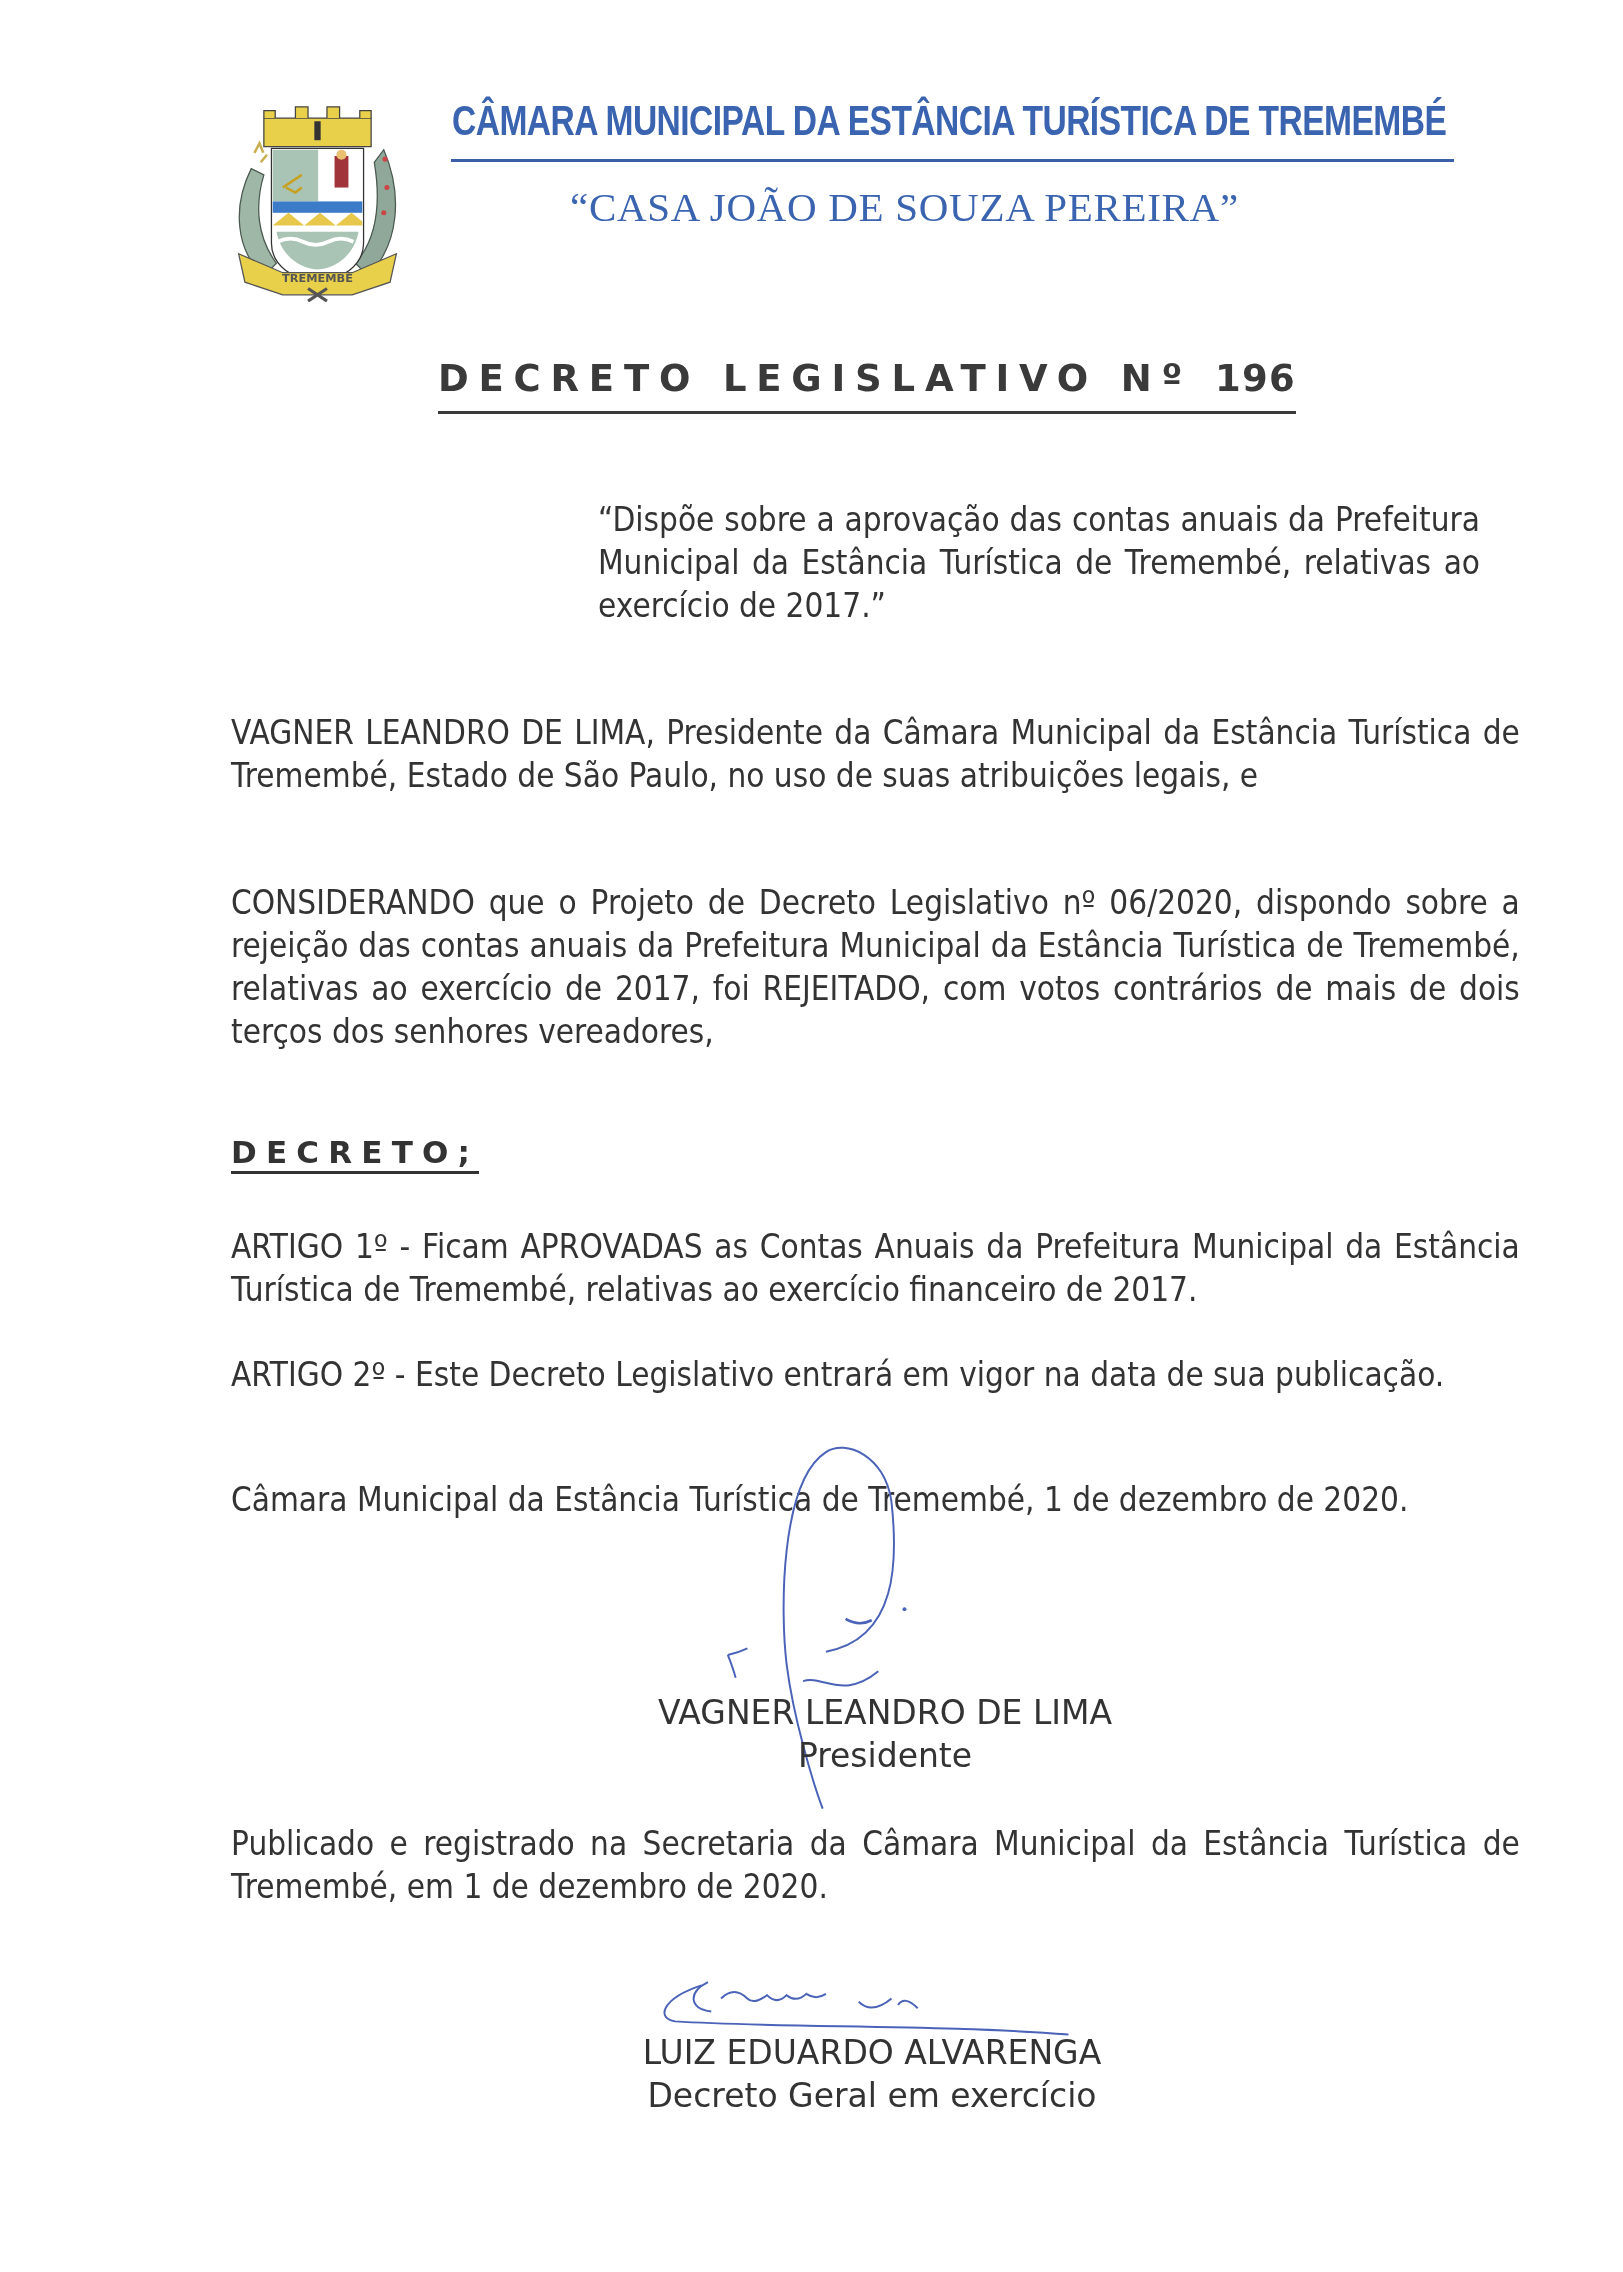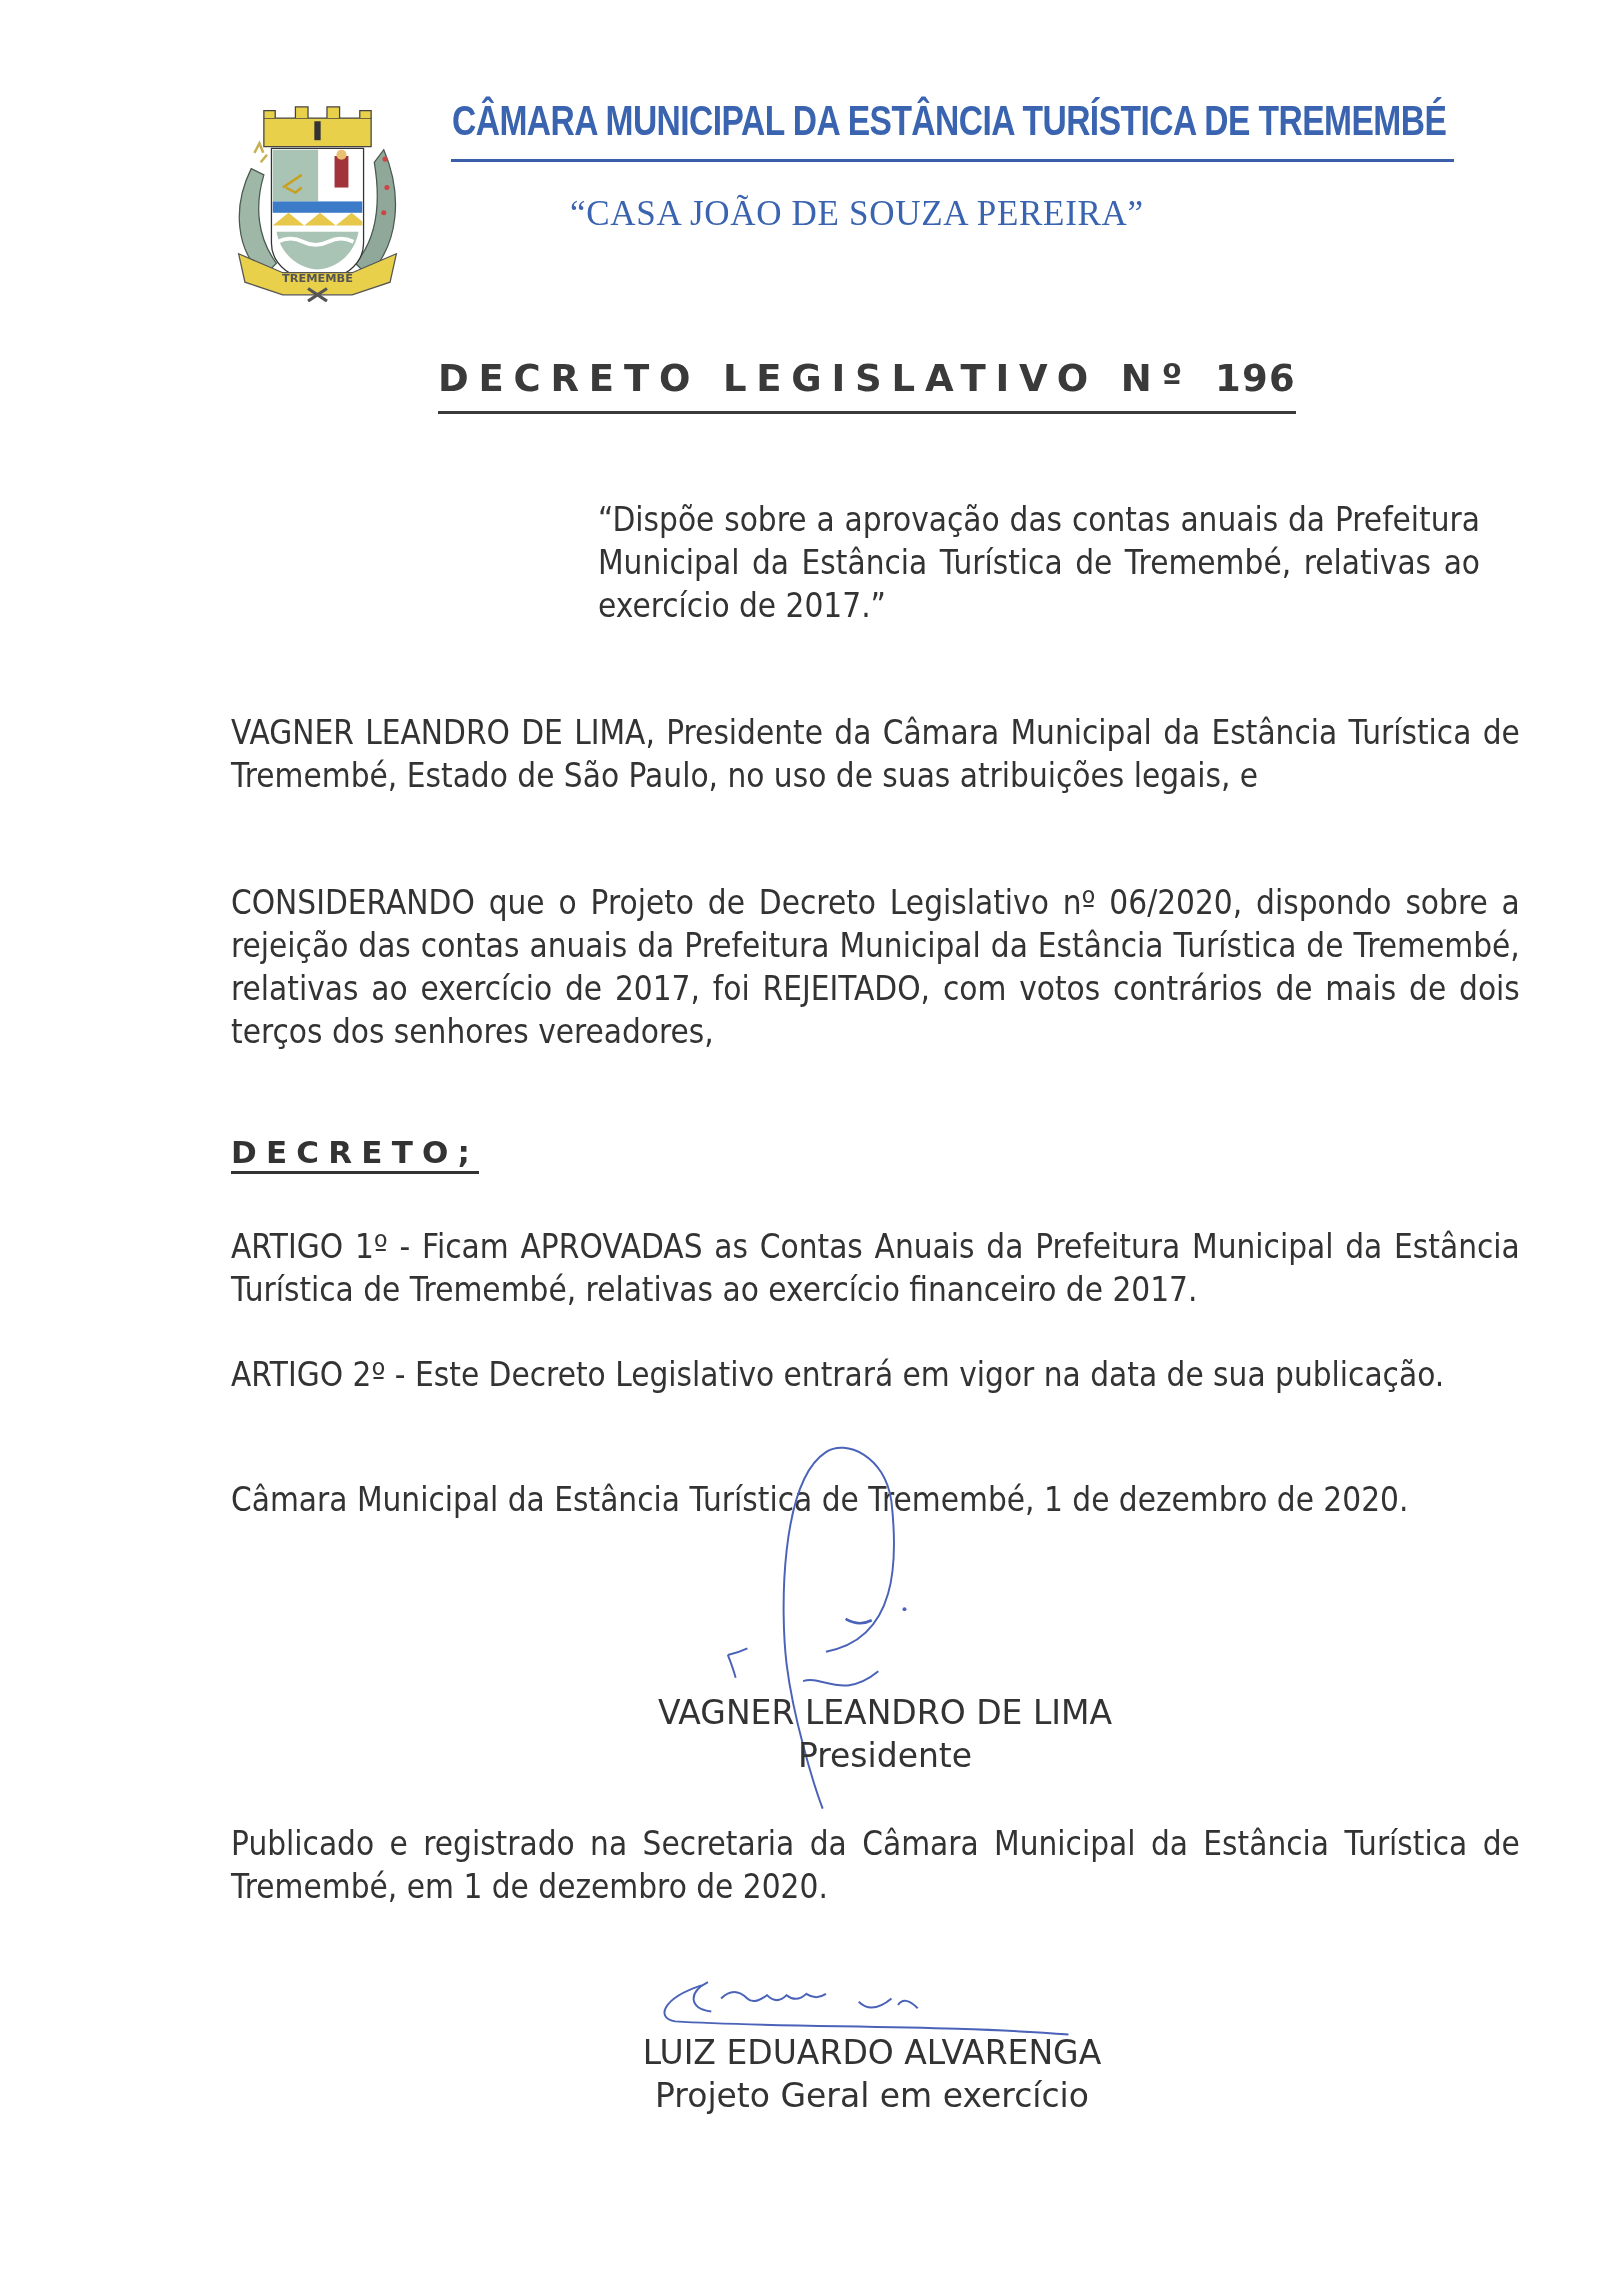--- a/index.html
+++ b/index.html
@@ -4,22 +4,22 @@
 <style>
   html, body { margin:0; padding:0; background:#ffffff; }
   body { width:1624px; height:2273px; position:relative; overflow:hidden;
          font-family:"DejaVu Sans", sans-serif; color:#2a2a2a; }
   .abs { position:absolute; }
   .crest { left:226px; top:92px; width:183px; height:210px; }
   .org-title { left:452px; top:97px; width:1003px; font-family:"Liberation Sans", sans-serif;
       font-weight:bold; font-size:42px; color:#3a64b0; letter-spacing:-0.7px;
       transform:scaleX(0.80); transform-origin:left top; white-space:nowrap; }
   .org-rule { left:451px; top:159px; width:1003px; height:3.3px; background:#3a5ea8; }
-  .org-sub { left:570px; top:194px; width:786px; font-family:"Liberation Serif", serif;
-      font-size:35px; color:#3a64b0; letter-spacing:0.7px; white-space:nowrap; }
+  .org-sub { left:570px; top:183px; width:786px; font-family:"Liberation Serif", serif;
+      font-size:41px; color:#3a64b0; letter-spacing:0.7px; white-space:nowrap; }
   .doc-title { left:438px; top:357px; font-family:"DejaVu Sans", sans-serif; font-weight:bold;
       font-size:37px; letter-spacing:9.8px; color:#3a3a3a; white-space:nowrap;
       border-bottom:3.3px solid #3a3a3a; padding-bottom:11px; }
   .doc-title .num { letter-spacing:1.3px; }
   .txt { font-family:"DejaVu Sans", sans-serif; font-size:33px; line-height:43px;
          text-align:justify; color:#333; transform:scaleX(0.90); transform-origin:left top; }
   .ementa { left:598px; top:498px; width:980px; }
   .p-preamble { left:231px; top:711px; width:1432px; }
   .p-consid { left:231px; top:881px; width:1432px; }
   .decreta { left:231px; top:1134px; font-weight:bold; font-size:31px; letter-spacing:9.2px;
@@ -96,15 +96,15 @@
 
 <div class="abs txt pub last-left">Publicado e registrado na Secretaria da Câmara Municipal da Estância Turística de Tremembé, em 1 de dezembro  de 2020.</div>
 
 <svg class="abs sig" style="left:649px;top:1972px;width:426px;height:66px;" viewBox="0 0 650 100">
   <path d="M80,20 C20,40 10,70 40,75 C200,85 450,80 640,95" stroke="#4a63b8" stroke-width="3" fill="none"></path>
   <path d="M90,15 C60,30 60,55 95,60 M110,40 q20,-20 40,0 q10,10 30,-5 q15,15 30,0 q15,12 30,-2 q15,10 30,0 M320,45 q20,20 50,-5 M380,50 q10,-15 30,5" stroke="#4a63b8" stroke-width="3" fill="none"></path>
 </svg>
 
 <div class="abs txt center dir-block" style="transform:none;">
   <div>LUIZ EDUARDO ALVARENGA</div>
-  <div>Projeto Geral em exercício</div>
+  <div>Decreto Geral em exercício</div>
 </div>
 
 
 </body></html>

